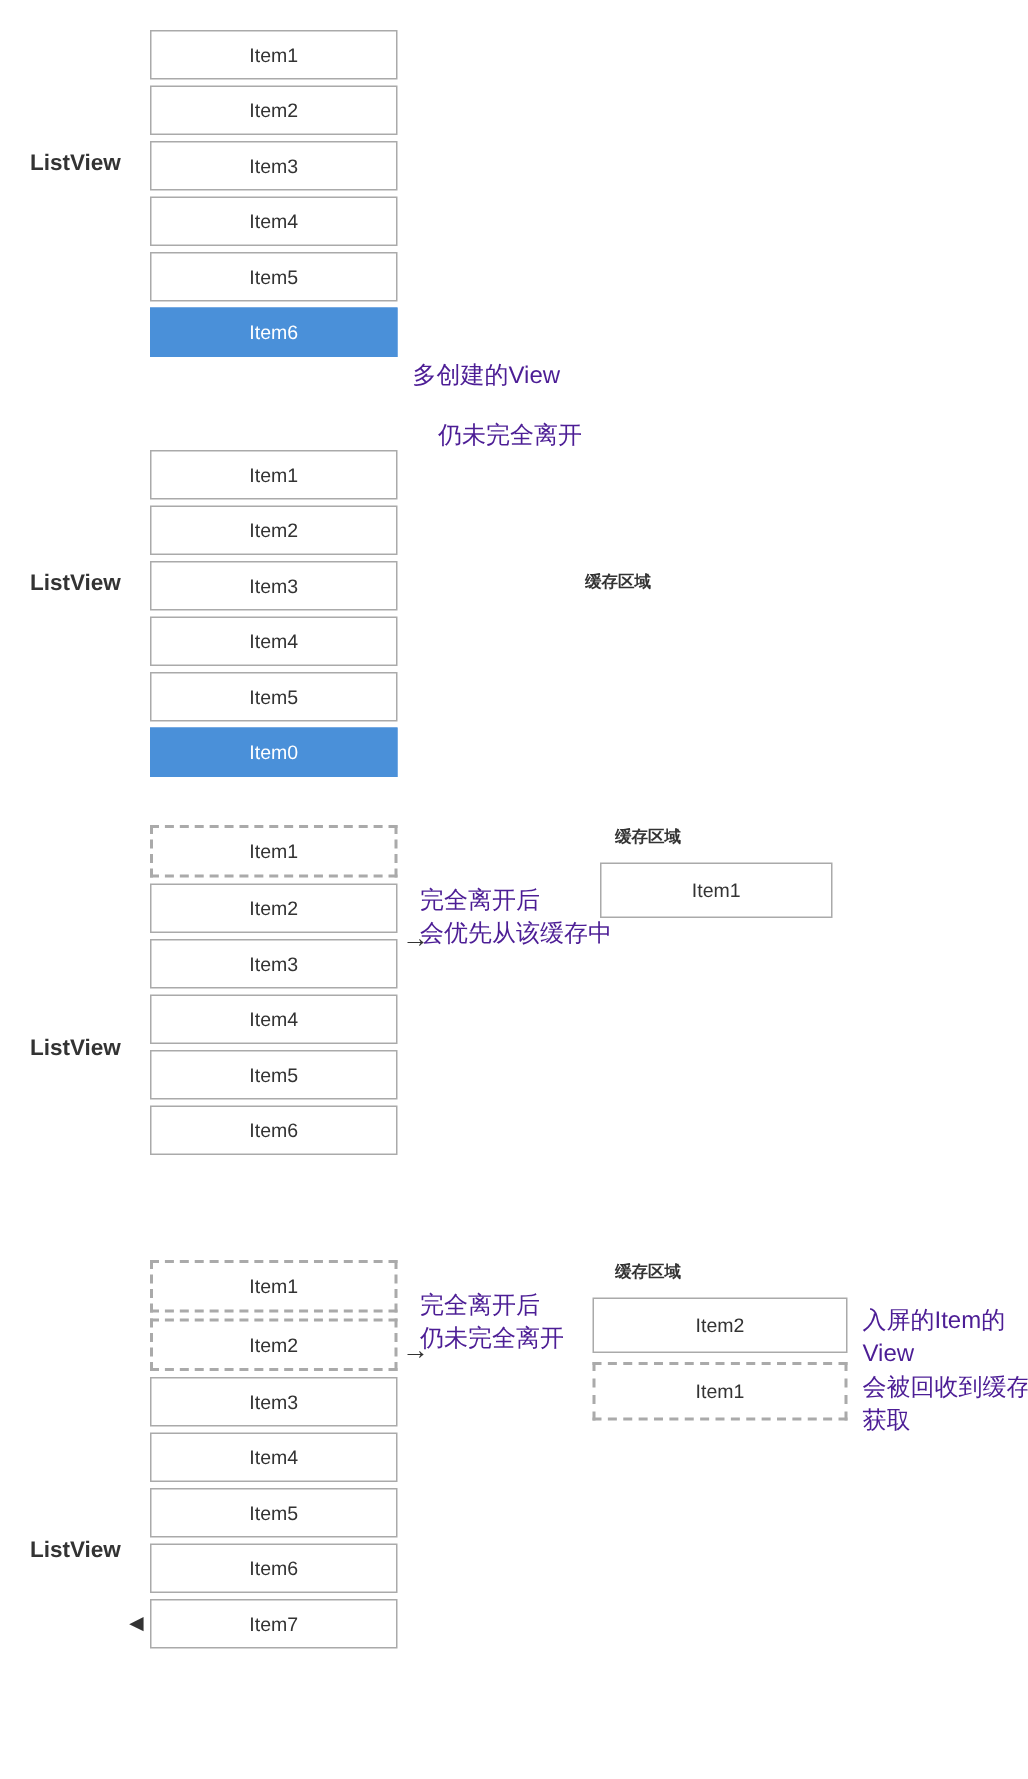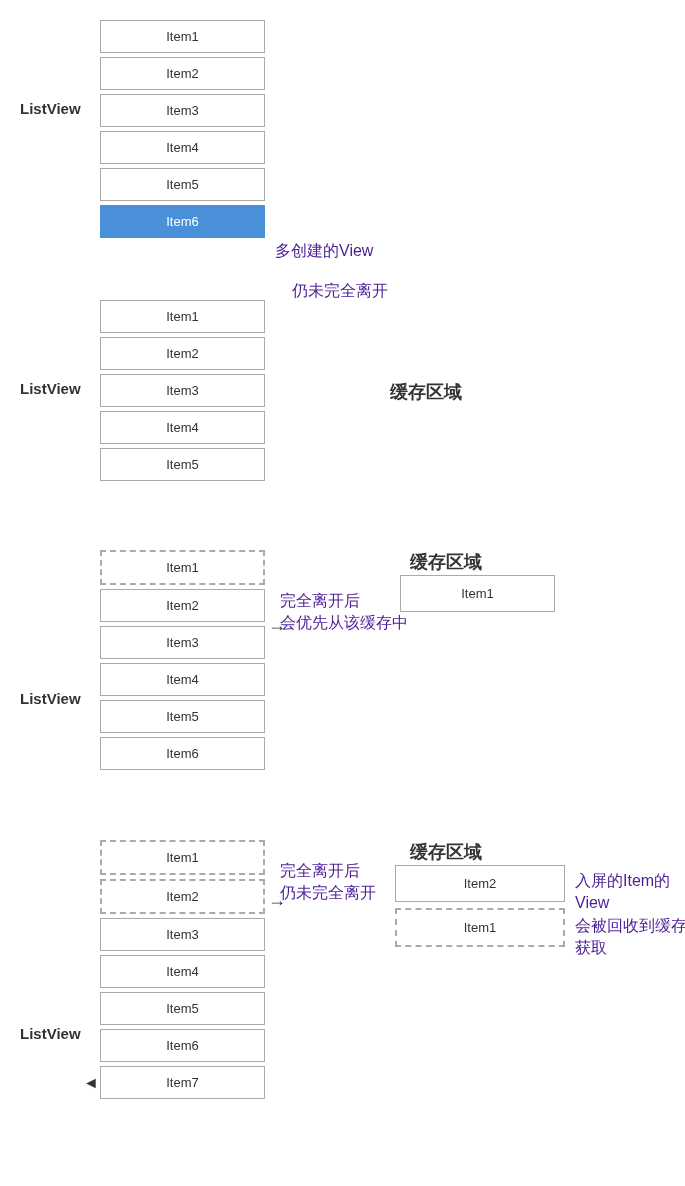--- a/index.html
+++ b/index.html
@@ -45,21 +45,21 @@
       background: #fff;
     }
 
     .cache-box.dashed {
       border: 2px dashed #aaa;
       background: #fff;
     }
 
     .cache-area-label {
       font-weight: bold;
-      font-size: 18px;
+      font-size: 11px;
       text-align: center;
       margin-bottom: 8px;
     }
 
     
     .s1-wrapper {
       position: relative;
       height: 260px;
     }
     .s1-listview-label {
@@ -214,20 +214,21 @@
 
 <div class="s2-wrapper">
   <span class="s2-listview-label">ListView</span>
   <div class="s2-annotation-top annotation">仍未完全离开</div>
   <div class="s2-list">
     <div class="list-item">Item1</div>
     <div class="list-item">Item2</div>
     <div class="list-item">Item3</div>
     <div class="list-item">Item4</div>
     <div class="list-item">Item5</div>
+    <div class="list-item blue">Item0</div>
   </div>
   <div class="s2-cache-label cache-area-label">缓存区域</div>
 </div>
 
 <div class="s3-wrapper">
   <span class="s3-listview-label">ListView</span>
   <div class="s3-list">
     <div class="list-item dashed">Item1</div>
     <div class="list-item">Item2</div>
     <div class="list-item">Item3</div>

